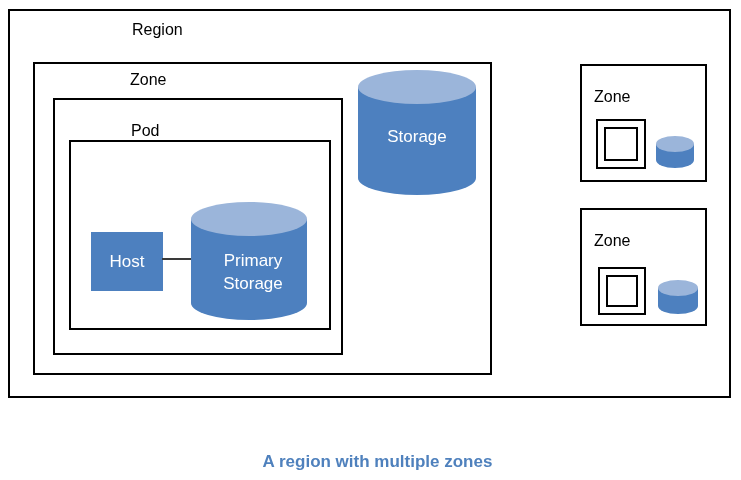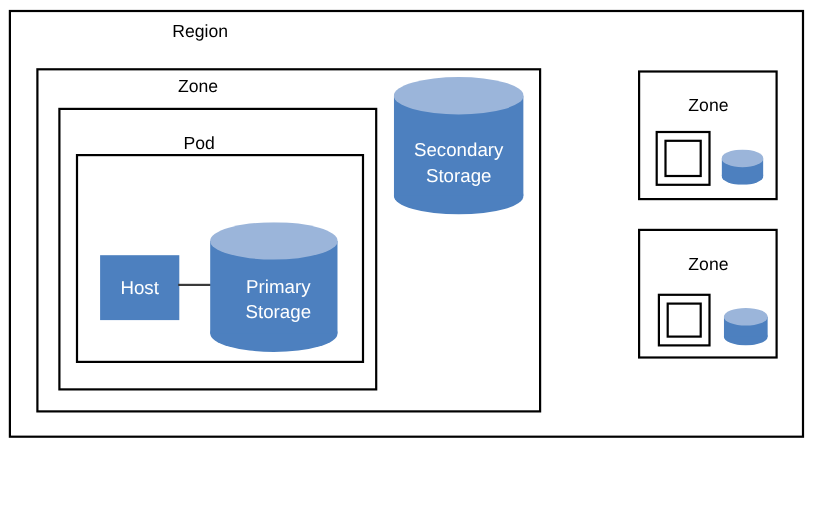--- a/index.html
+++ b/index.html
@@ -5,21 +5,21 @@
   html,body{margin:0;padding:0;background:#ffffff;}
   body{font-family:"Liberation Sans", sans-serif;}
   .stage{position:relative;width:741px;height:480px;background:#fff;overflow:hidden;}
 
   .box{position:absolute;border:2px solid var(--color-outline,#000);background:transparent;box-sizing:border-box;}
   .region-box{left:8px;top:9px;width:723px;height:389px;}
   .zone-main-box{left:33px;top:62px;width:459px;height:313px;}
   .pod-box{left:53px;top:98px;width:290px;height:257px;}
   .cluster-box{left:69px;top:140px;width:262px;height:190px;}
 
-  .lbl{position:absolute;color:#000;font-size:16px;text-align:center;width:100px;white-space:nowrap;}
+  .lbl{position:absolute;color:#000;font-size:16px;text-align:left;width:100px;white-space:nowrap;}
   .region-lbl{left:132px;top:21px;}
   .zone-main-lbl{left:130px;top:71px;}
   .pod-lbl{left:131px;top:106px;margin-top:16px;}
   .cluster-lbl{left:134px;top:163px;}
 
   .host{position:absolute;left:91px;top:232px;width:72px;height:59px;
         background:var(--color-node_fill,#4d80bf);color:#fff;font-size:17px;
         display:flex;align-items:center;justify-content:center;}
   .connector{position:absolute;left:162px;top:258px;width:30px;height:2px;
         background:var(--color-connector,#3a3a3a);}
@@ -87,21 +87,20 @@
     </div>
   </div>
 
   <div class="cyl secondary-cyl">
     <svg width="118" height="125" viewBox="0 0 118 125">
       <ellipse class="cyl-body" cx="59" cy="108" rx="59" ry="17"></ellipse>
       <rect class="cyl-body" x="0" y="17" width="118" height="91"></rect>
       <ellipse class="cyl-top" cx="59" cy="17" rx="59" ry="17"></ellipse>
     </svg>
     <div class="cyl-label">
-      <div>Secondary</div>
       <div>Storage</div>
     </div>
   </div>
 
   <div class="box zone-sm-box zone1-box"></div>
   <div class="lbl zone1-lbl">Zone</div>
   <div class="sq z1-outer"></div>
   <div class="sq z1-inner"></div>
   <div class="cyl z1-cyl">
     <svg width="38" height="32" viewBox="0 0 38 32">
@@ -116,14 +115,15 @@
   <div class="sq z2-outer"></div>
   <div class="sq z2-inner"></div>
   <div class="cyl z2-cyl">
     <svg width="40" height="34" viewBox="0 0 40 34">
       <ellipse class="cyl-body" cx="20" cy="26" rx="20" ry="8"></ellipse>
       <rect class="cyl-body" x="0" y="8" width="40" height="18"></rect>
       <ellipse class="cyl-top" cx="20" cy="8" rx="20" ry="8"></ellipse>
     </svg>
   </div>
 
+  <div class="caption">A region with multiple zones</div>
 
 </div>
 
 </body></html>

